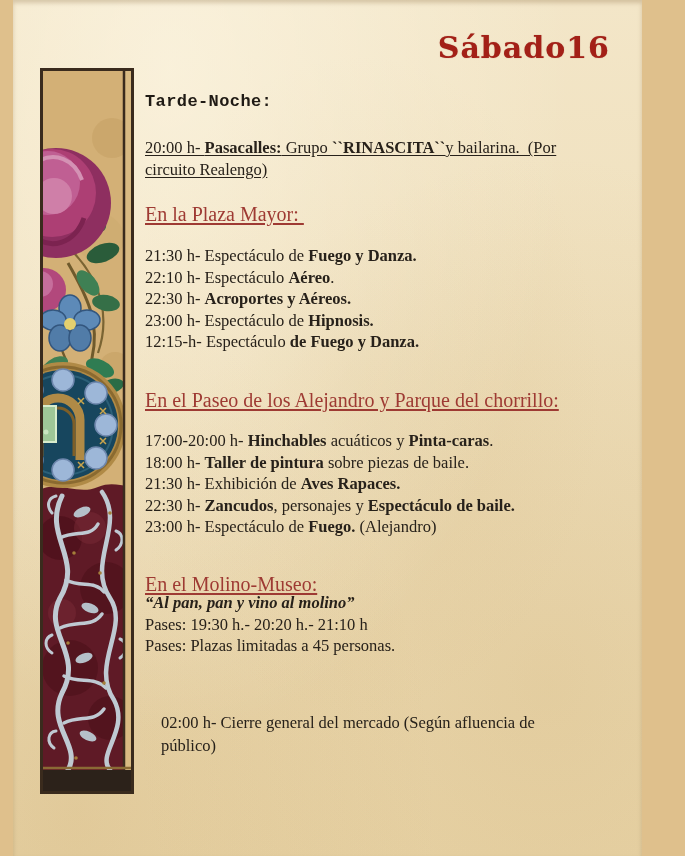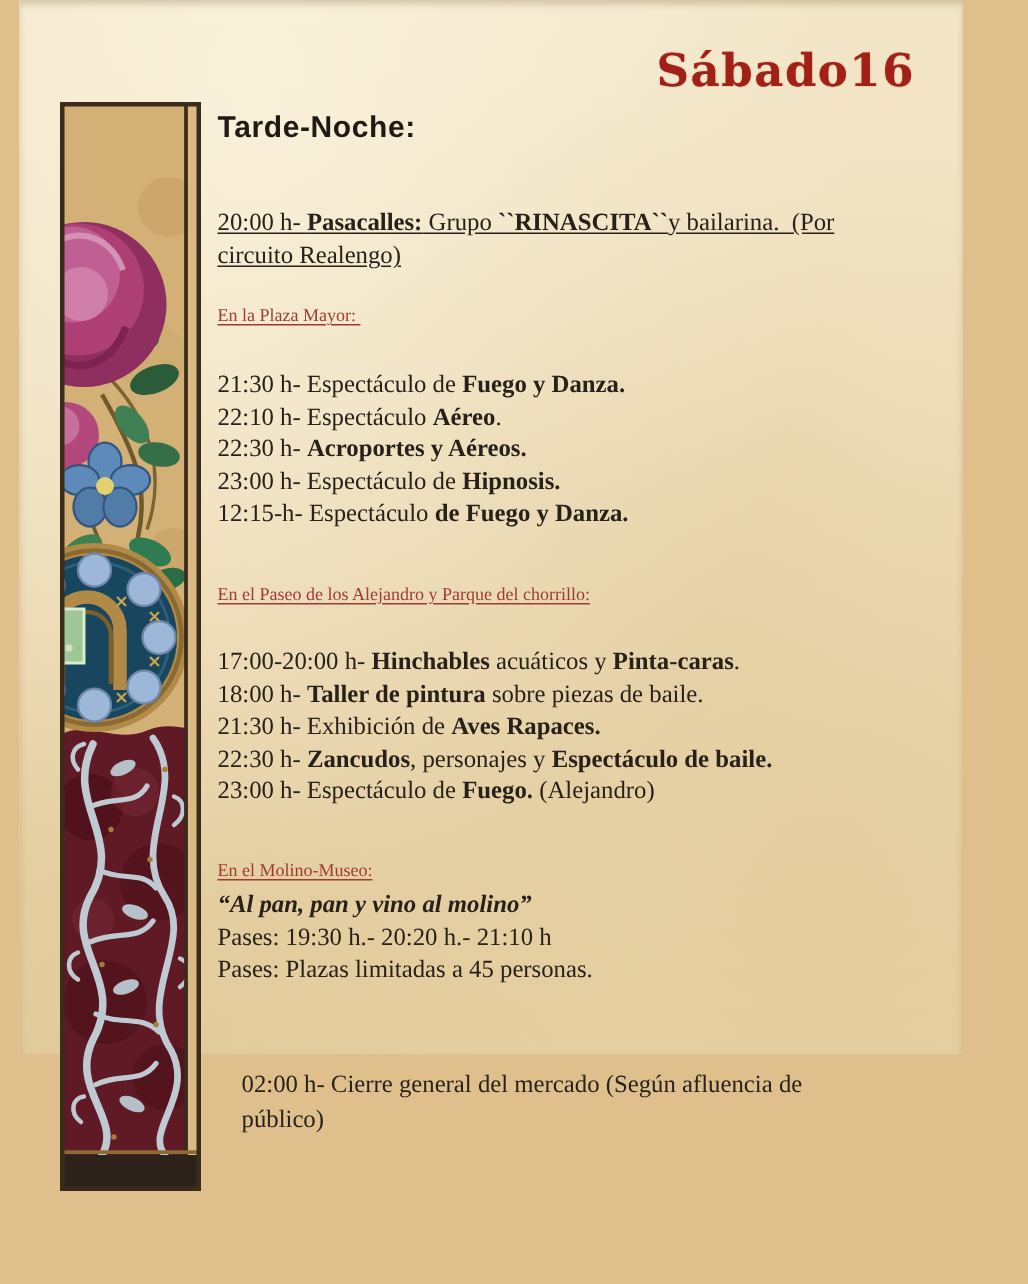--- a/index.html
+++ b/index.html
@@ -2,50 +2,50 @@
 <html><head>
 <meta charset="utf-8">
 <style>
   html,body{margin:0;padding:0;}
   body{
     width:685px;height:856px;position:relative;overflow:hidden;
     background:#dfc08c;
     font-family:"Liberation Serif", serif;
   }
   .page{
-    position:absolute;left:13px;top:0;width:629px;height:703px;
+    position:absolute;left:13px;top:0;width:629px;height:856px;
     background:
       radial-gradient(ellipse at 25% 8%, rgba(255,250,235,.55), transparent 60%),
       radial-gradient(ellipse at 85% 80%, rgba(186,146,78,.16), transparent 55%),
       radial-gradient(ellipse at 55% 45%, rgba(205,175,115,.14), transparent 50%),
       radial-gradient(ellipse at 10% 95%, rgba(186,146,78,.18), transparent 45%),
       linear-gradient(#f3e6c8, #e9d5a9);
     box-shadow:inset 0 3px 4px rgba(120,85,35,.25);
   }
   .title{
     position:absolute;top:30px;right:32px;
     font-family:"DejaVu Serif", serif;
     font-weight:bold;font-size:30px;letter-spacing:1px;
     color:#a32017;text-shadow:0 0 1px rgba(120,20,10,.4);
   }
   .border-art{position:absolute;left:27px;top:68px;}
   .content{position:absolute;left:132px;top:0;width:438px;color:#27211a;}
   .script-heading{
-    position:absolute;top:74px;left:0;
-    font-family:Liberation Sans, sans-serif;font-weight:600;
-    font-size:20px;letter-spacing:.4px;color:#1f1a14;
+    position:absolute;top:92px;left:0;
+    font-family:Liberation Mono, monospace;font-weight:600;
+    font-size:17px;letter-spacing:.4px;color:#1f1a14;
   }
   .opening{
     position:absolute;top:137px;left:0;width:430px;margin:0;
     font-size:16.5px;line-height:22px;text-decoration:underline;
     text-underline-offset:2px;
   }
   .red-heading{
     position:absolute;left:0;margin:0;
-    font-size:12px;color:#9e3a33;text-decoration:underline;
+    font-size:20px;color:#9e3a33;text-decoration:underline;
     text-underline-offset:2px;
   }
   .event-list{position:absolute;left:0;width:438px;font-size:16.5px;}
   .event-line{line-height:21.5px;white-space:nowrap;}
   .closing{
     position:absolute;top:696px;left:0;width:430px;margin:16px;
     font-size:16.5px;line-height:22.5px;
   }
   .b{font-weight:bold;}
   .i{font-style:italic;}

